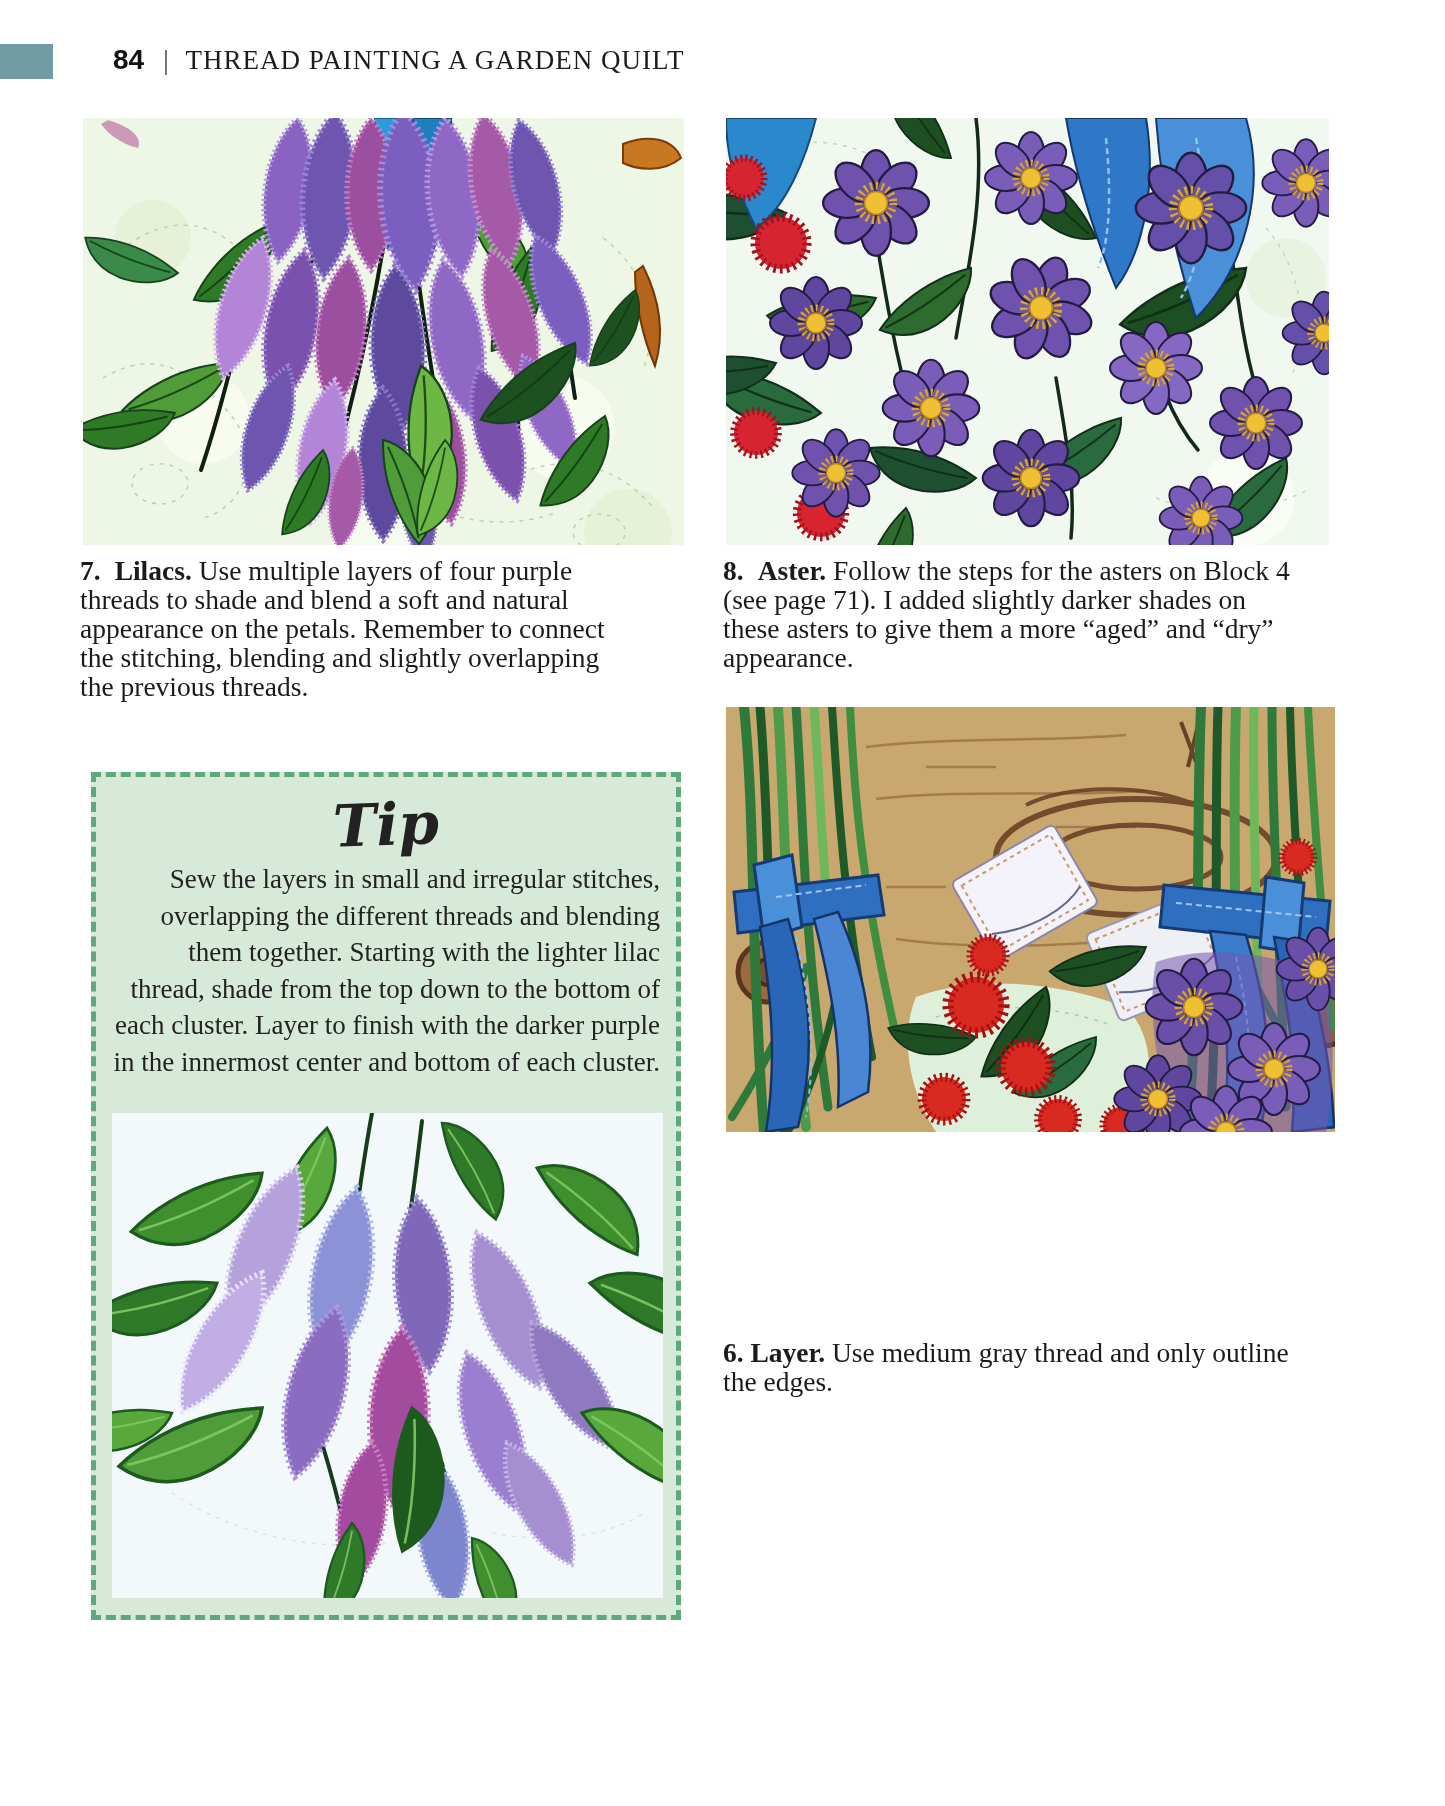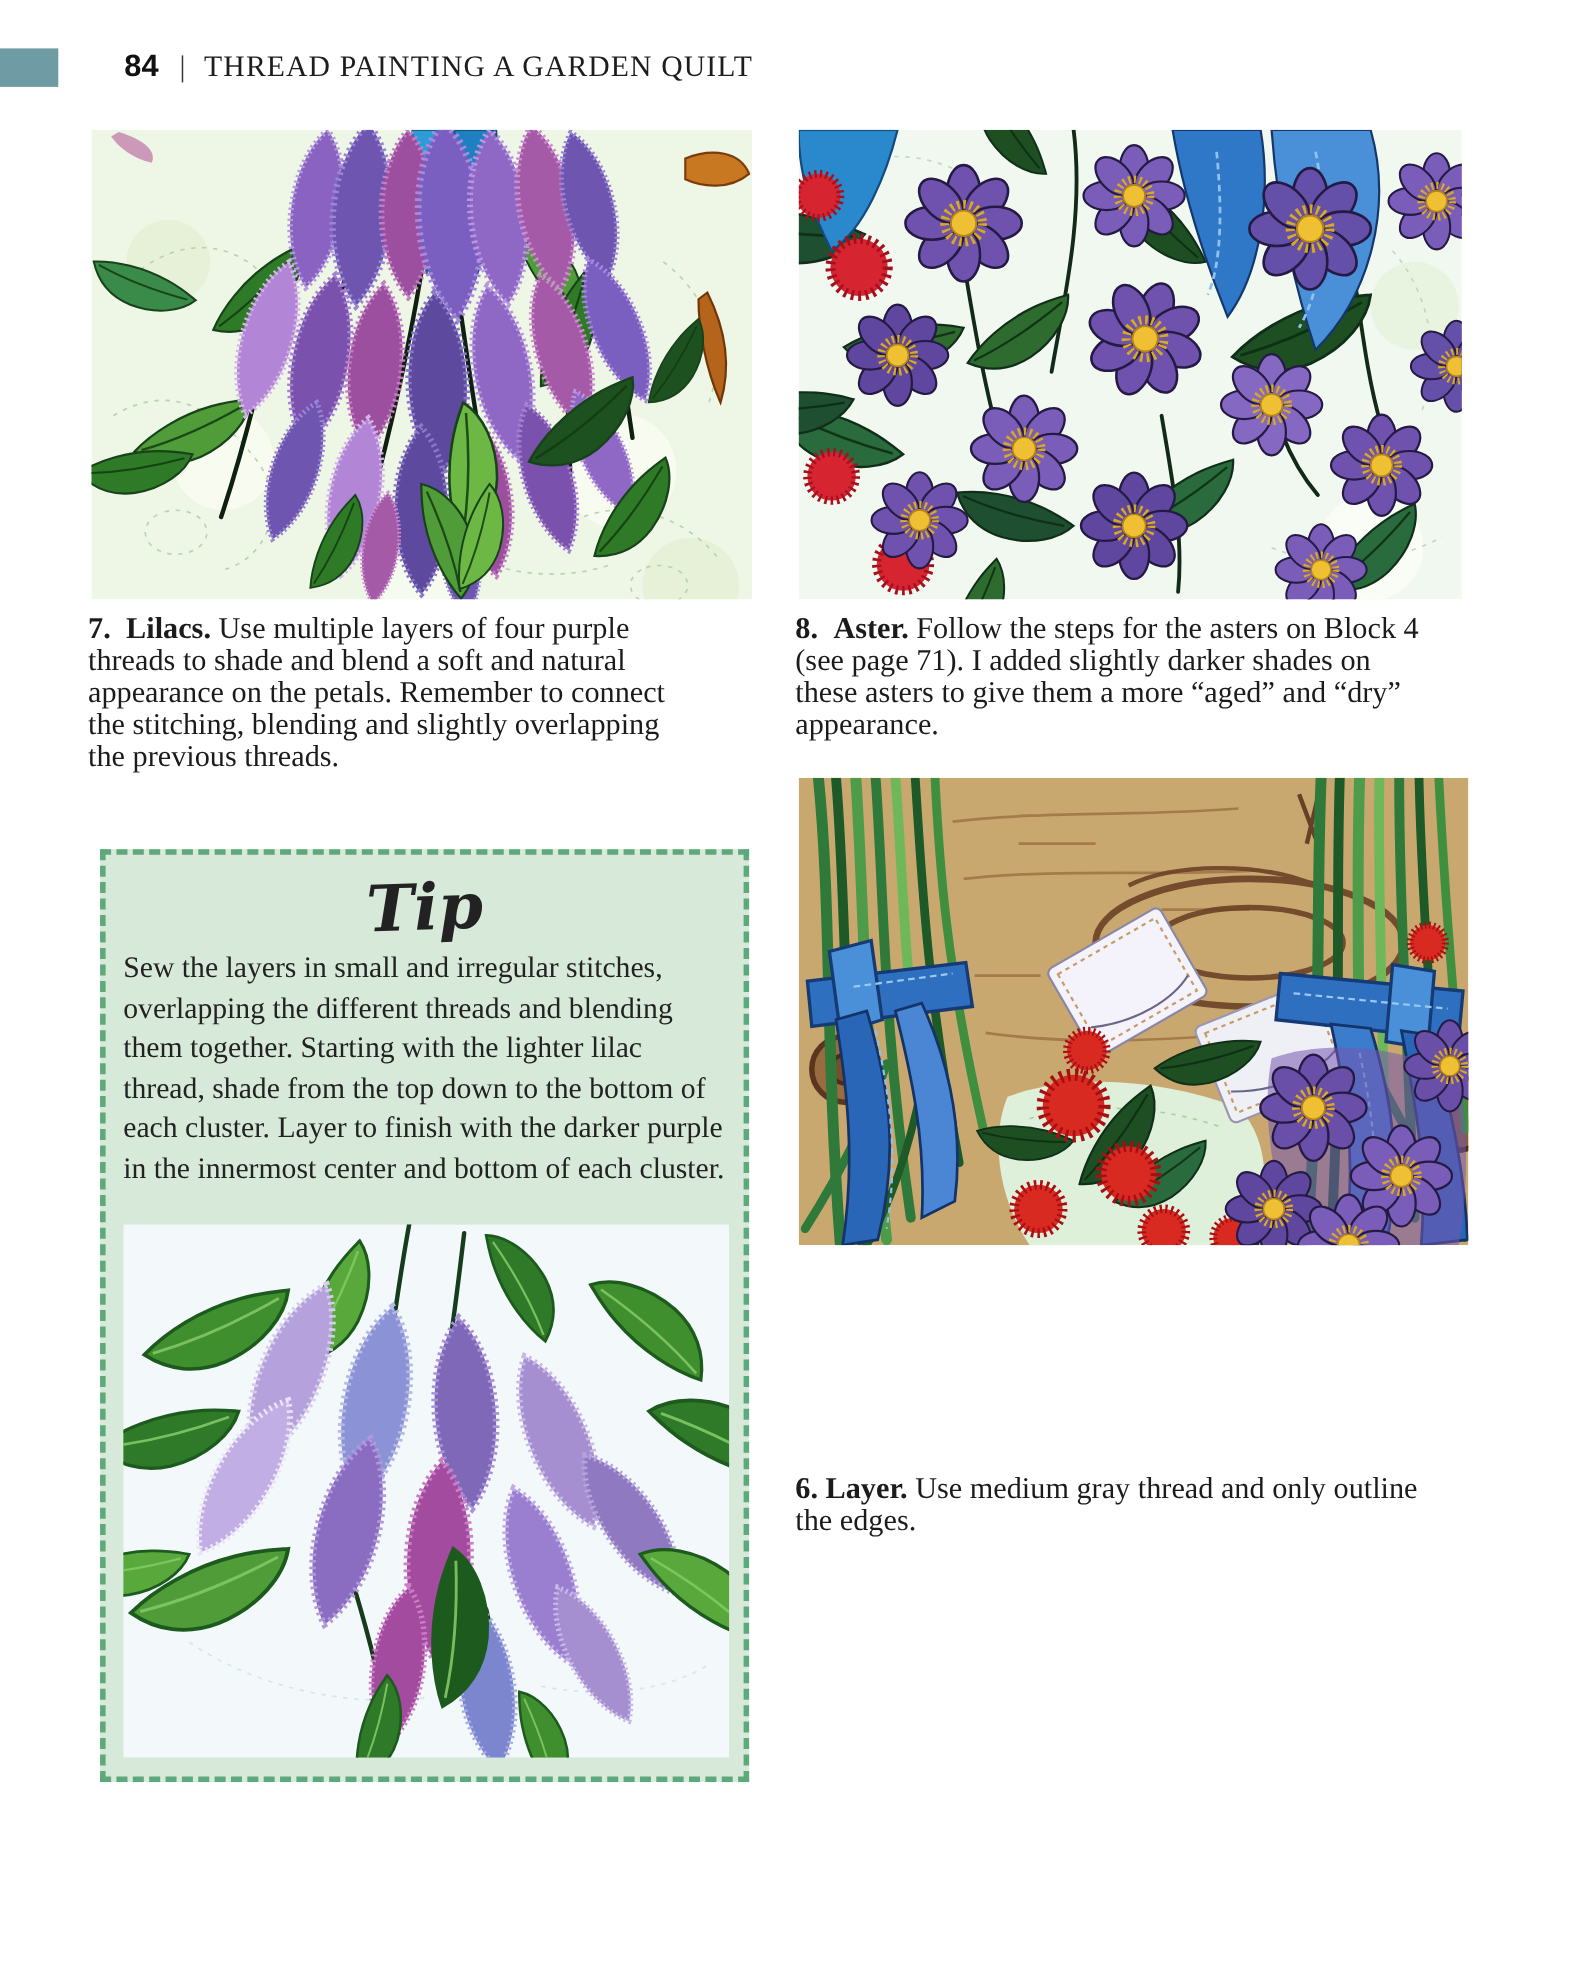--- a/index.html
+++ b/index.html
@@ -12,21 +12,21 @@
   .htitle{font-size:27px;letter-spacing:1px;color:#1d1d1d;}
   .photo{position:absolute;overflow:hidden;line-height:0;}
   .photo svg{display:block;}
   .para{position:absolute;font-size:27.5px;line-height:29px;color:#1b1b1b;}
   .para b{font-weight:bold;}
   .stepnum{margin-right:14px;}
   .tipbox{position:absolute;left:91px;top:772px;width:590px;height:848px;box-sizing:border-box;
           background:#d7e9d8;border:5px dashed #5ea97b;}
   .tiptitle{margin:14px auto 2px auto;text-align:center;font-family:"DejaVu Serif",serif;
             font-style:italic;font-weight:bold;font-size:58px;color:#222;transform:rotate(-2deg);}
-  .tipbody{width:548px;margin:2px auto 0 auto;text-align:left;font-size:27px;line-height:36.5px;color:#222;}
+  .tipbody{width:548px;margin:2px auto 0 auto;text-align:right;font-size:27px;line-height:36.5px;color:#222;}
   .tipphoto{position:absolute;left:16px;top:336px;}
   
   .q{fill:none;stroke-dasharray:4 6;stroke-width:1.5px;}
   .cn{stroke-dasharray:2 3;stroke-width:5px;}
   .vein{fill:none;stroke-width:2px;}
   .stem{fill:none;stroke-linecap:round;}
 </style>
 </head>
 <body>
 

